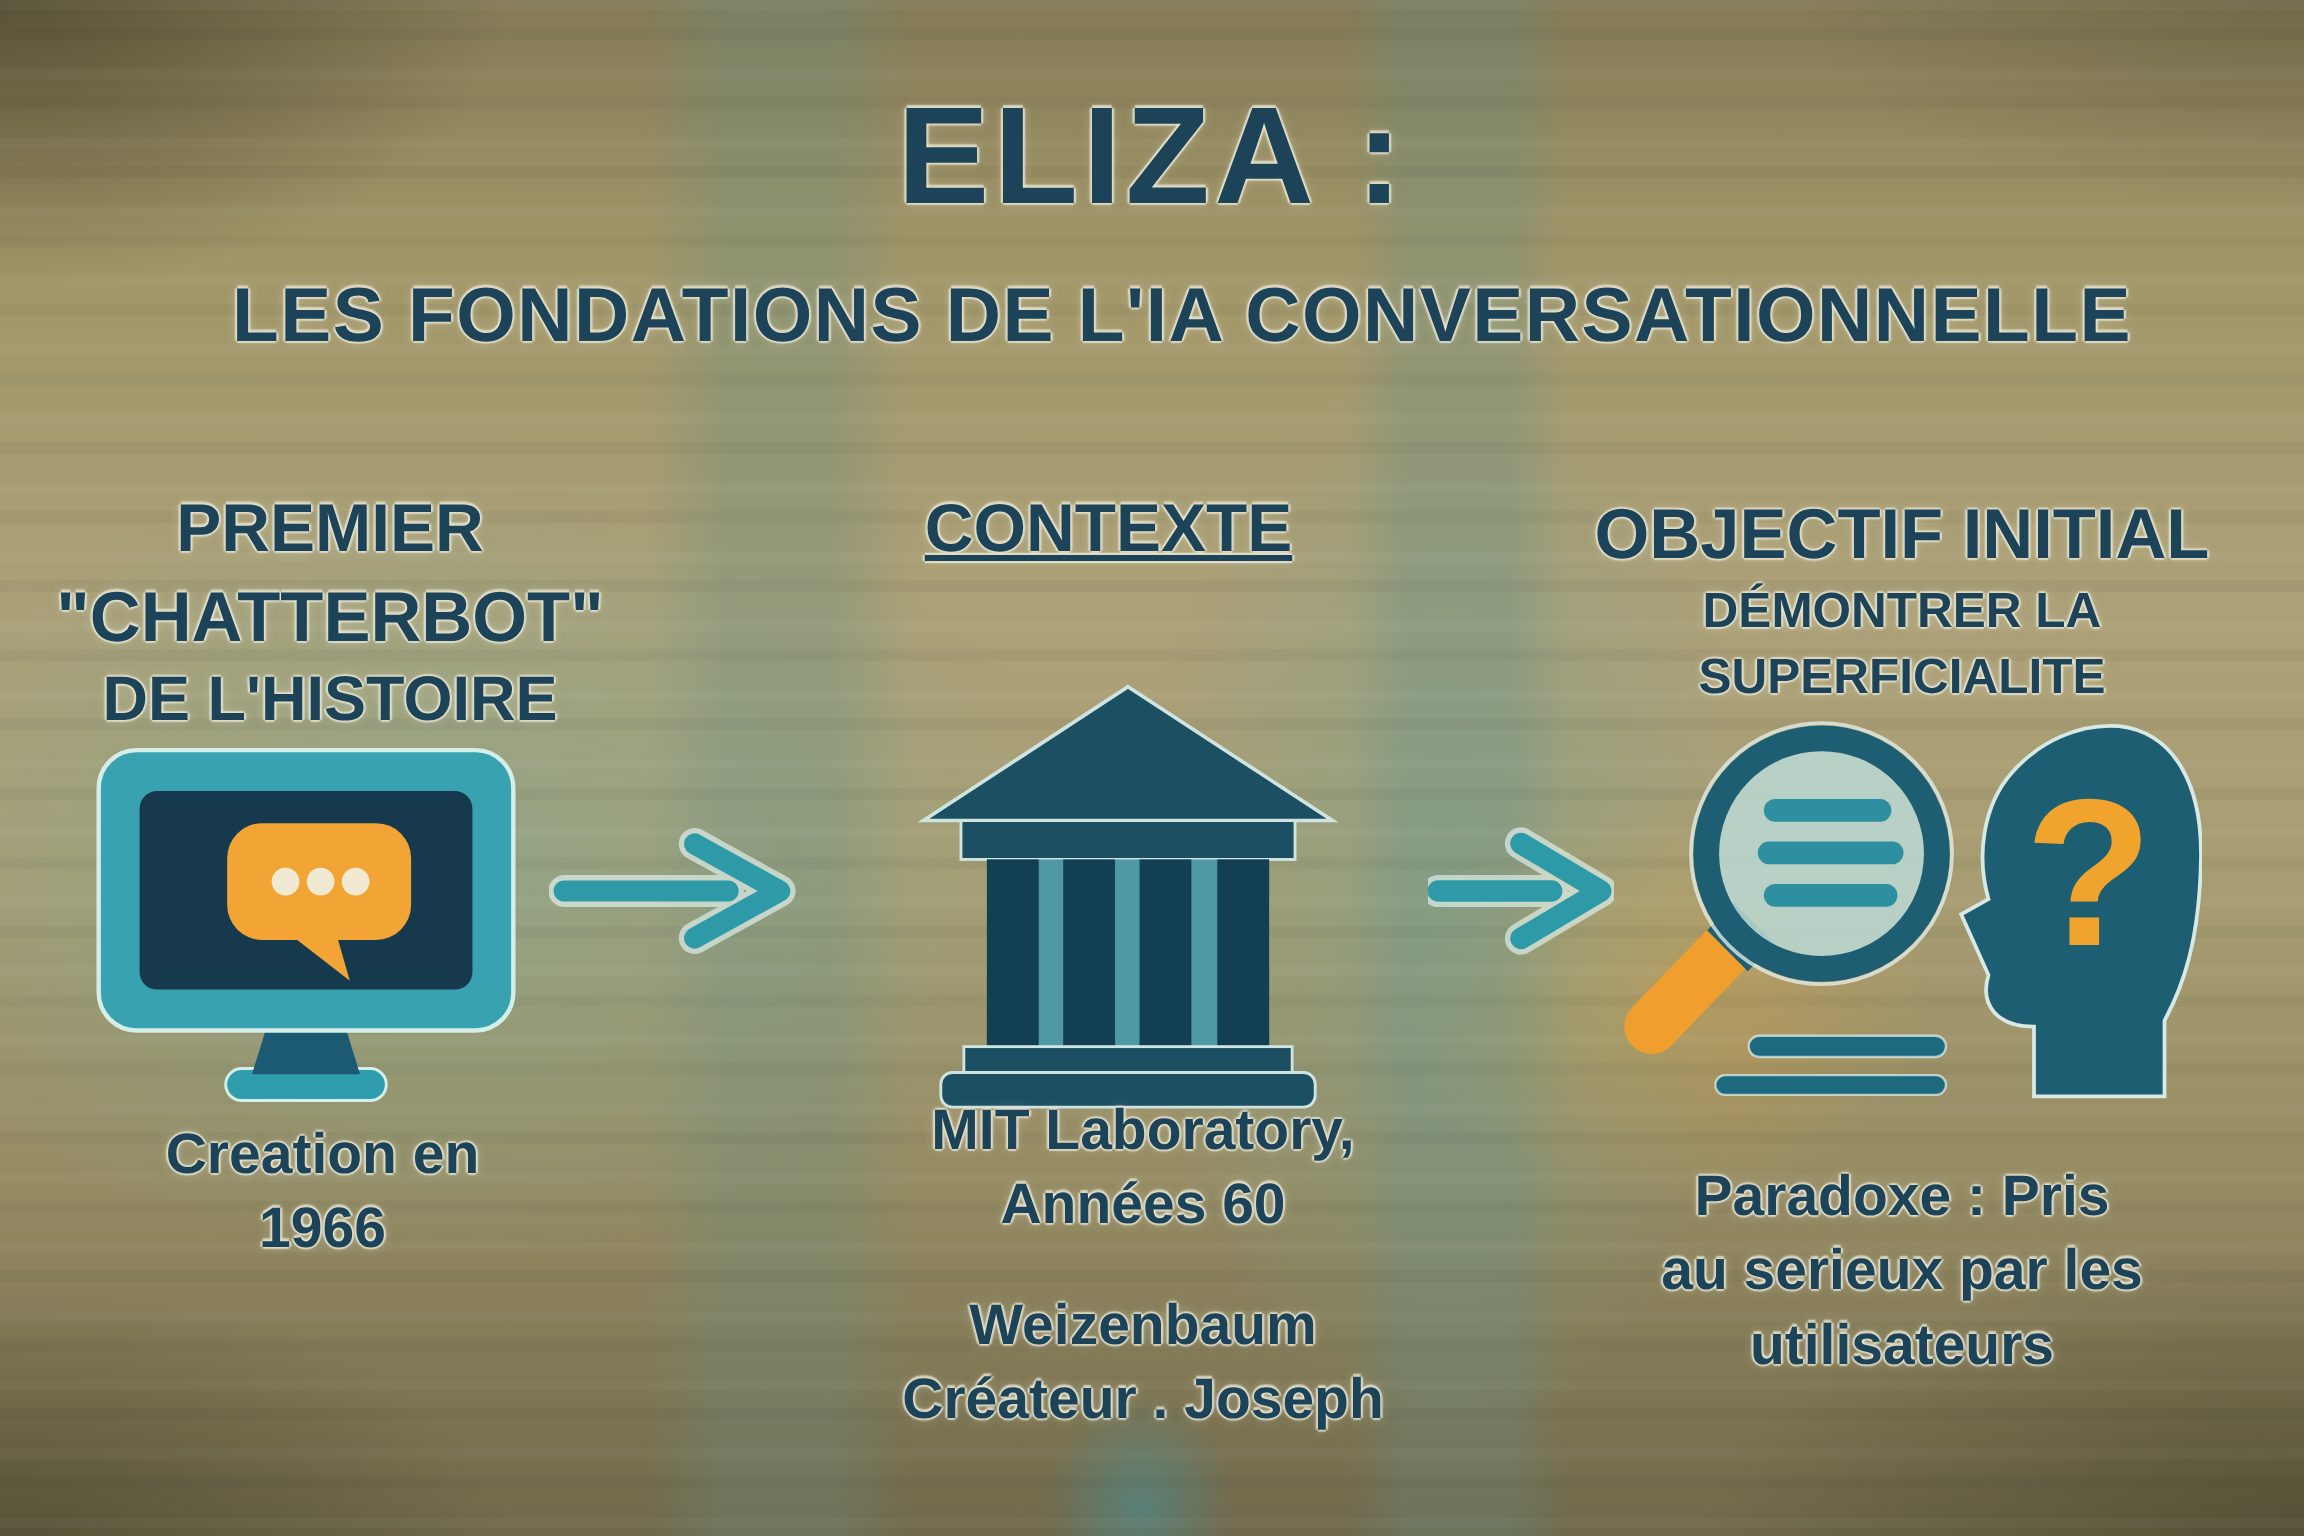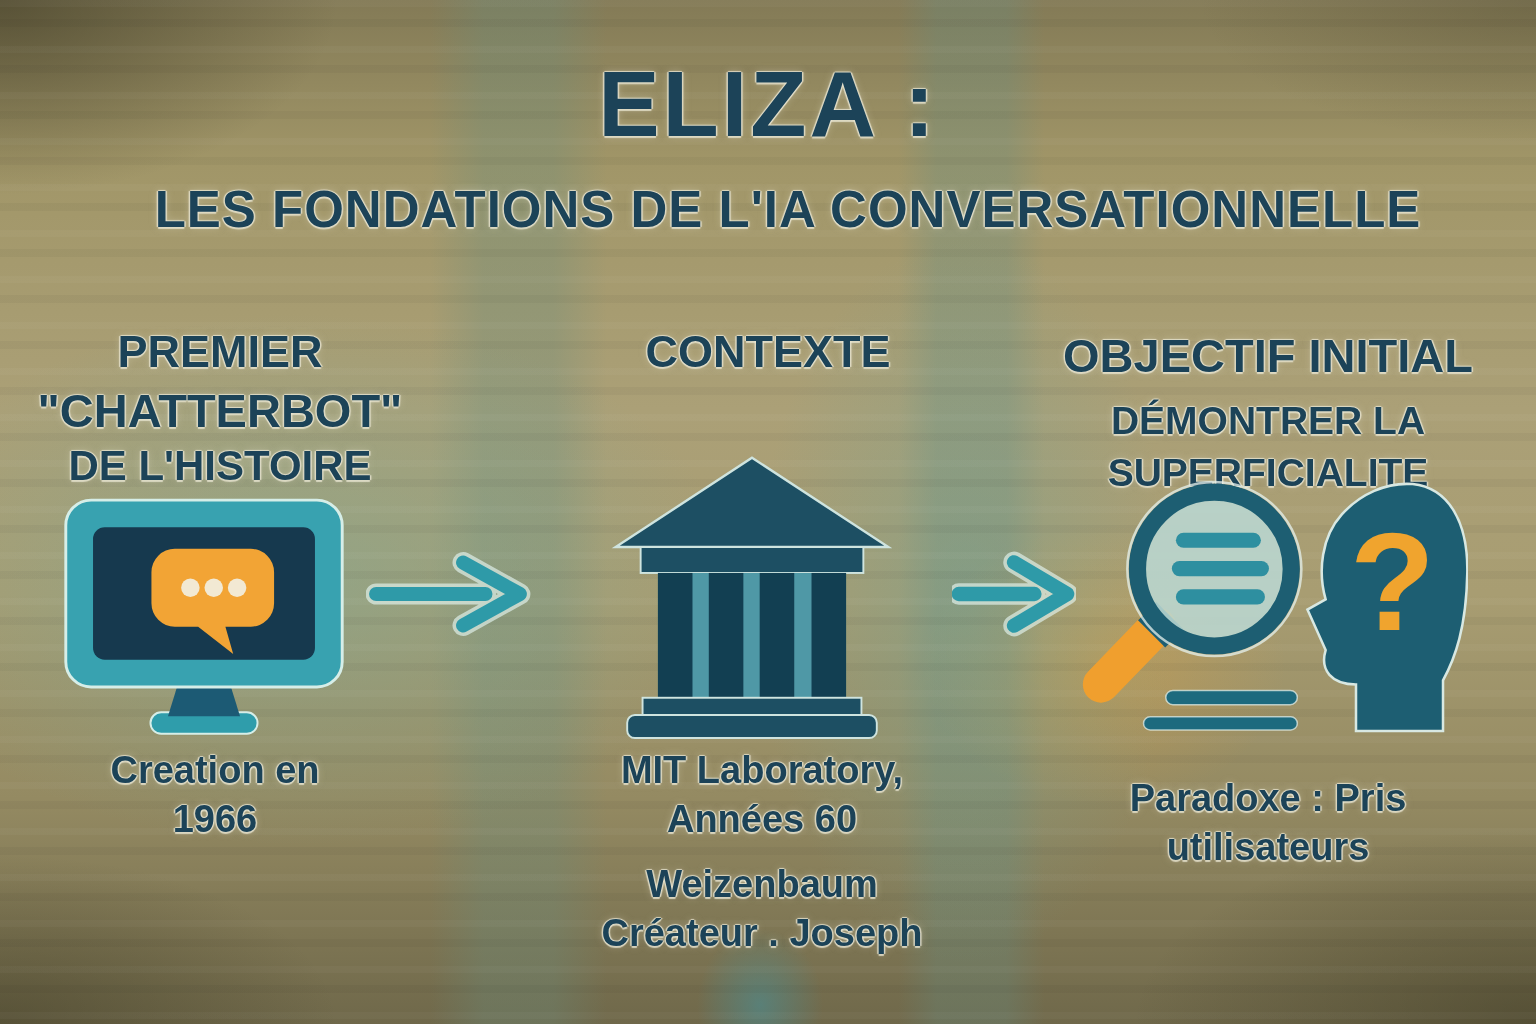--- a/index.html
+++ b/index.html
@@ -51,29 +51,29 @@
       1.5px 0 1px rgba(234,230,210,0.80),
      -1.5px 0 1px rgba(234,230,210,0.80),
       0 1.5px 1px rgba(234,230,210,0.80),
       0 -1.5px 1px rgba(234,230,210,0.80),
       0 0 8px rgba(234,230,210,0.35);
   }
   .title{position:absolute;left:0;top:58px;width:100%;font-size:92px;letter-spacing:3px;line-height:1;}
   .subtitle{position:absolute;left:0;top:184px;width:100%;font-size:51px;letter-spacing:1px;line-height:1;margin-left:20px;}
   .heading{position:absolute;line-height:1.26;}
   .h-c1{left:5px;top:324px;width:430px;}
-  .h-c2{left:553px;top:324px;width:430px;}
+  .h-c2{left:524px;top:324px;width:430px;text-decoration:underline;}
   .h-c3{left:1038px;top:326px;width:460px;}
   .fs45{font-size:45px;}
   .fs43{font-size:47px;}
   .fs38{font-size:42px;}
-  .subheading{margin-top:10px;font-size:39px;line-height:1.32;}
+  .subheading{font-size:33px;line-height:1.32;}
   .caption{position:absolute;font-size:38px;line-height:1.3;}
   .cap-c1{left:-5px;top:746px;width:440px;}
-  .cap-c2a{left:542px;top:746px;width:440px;text-align:center;}
+  .cap-c2a{left:542px;top:730px;width:440px;text-align:center;}
   .cap-c2b{left:542px;top:860px;width:440px;}
   .cap-c3{left:1048px;top:742px;width:440px;margin-top:32px;}
   
   .icon-monitor{position:absolute;left:58px;top:490px;width:292px;height:248px;}
   .icon-building{position:absolute;left:608px;top:446px;width:288px;height:300px;}
   .icon-maghead{position:absolute;left:1072px;top:476px;width:396px;height:258px;}
   .arrow1{position:absolute;left:366px;top:548px;width:172px;height:92px;}
   .arrow2{position:absolute;left:952px;top:548px;width:124px;height:92px;}
 </style>
 </head>
@@ -174,16 +174,17 @@
       </g>
 
       <g>
         <path d="M280 252 L280 206 C256 206 244 192 250 172 L232 132 L250 122 C242 94 246 60 266 38 C284 18 310 6 336 8 C372 12 391 46 390 96 C389 150 378 180 366 202 L366 252 Z" fill="#1d5e72" stroke="#d8e8e2" stroke-width="2.5"></path>
         <text x="316" y="152" text-anchor="middle" font-family="'Liberation Sans',sans-serif" font-weight="bold" font-size="138" fill="#f0a42e">?</text>
       </g>
     </svg>
 
     <div class="txt caption cap-c3">
       <div>Paradoxe : Pris</div>
+      <div>au serieux par les</div>
       <div>utilisateurs</div>
     </div>
   </section>
 </div>
 
 </body></html>

